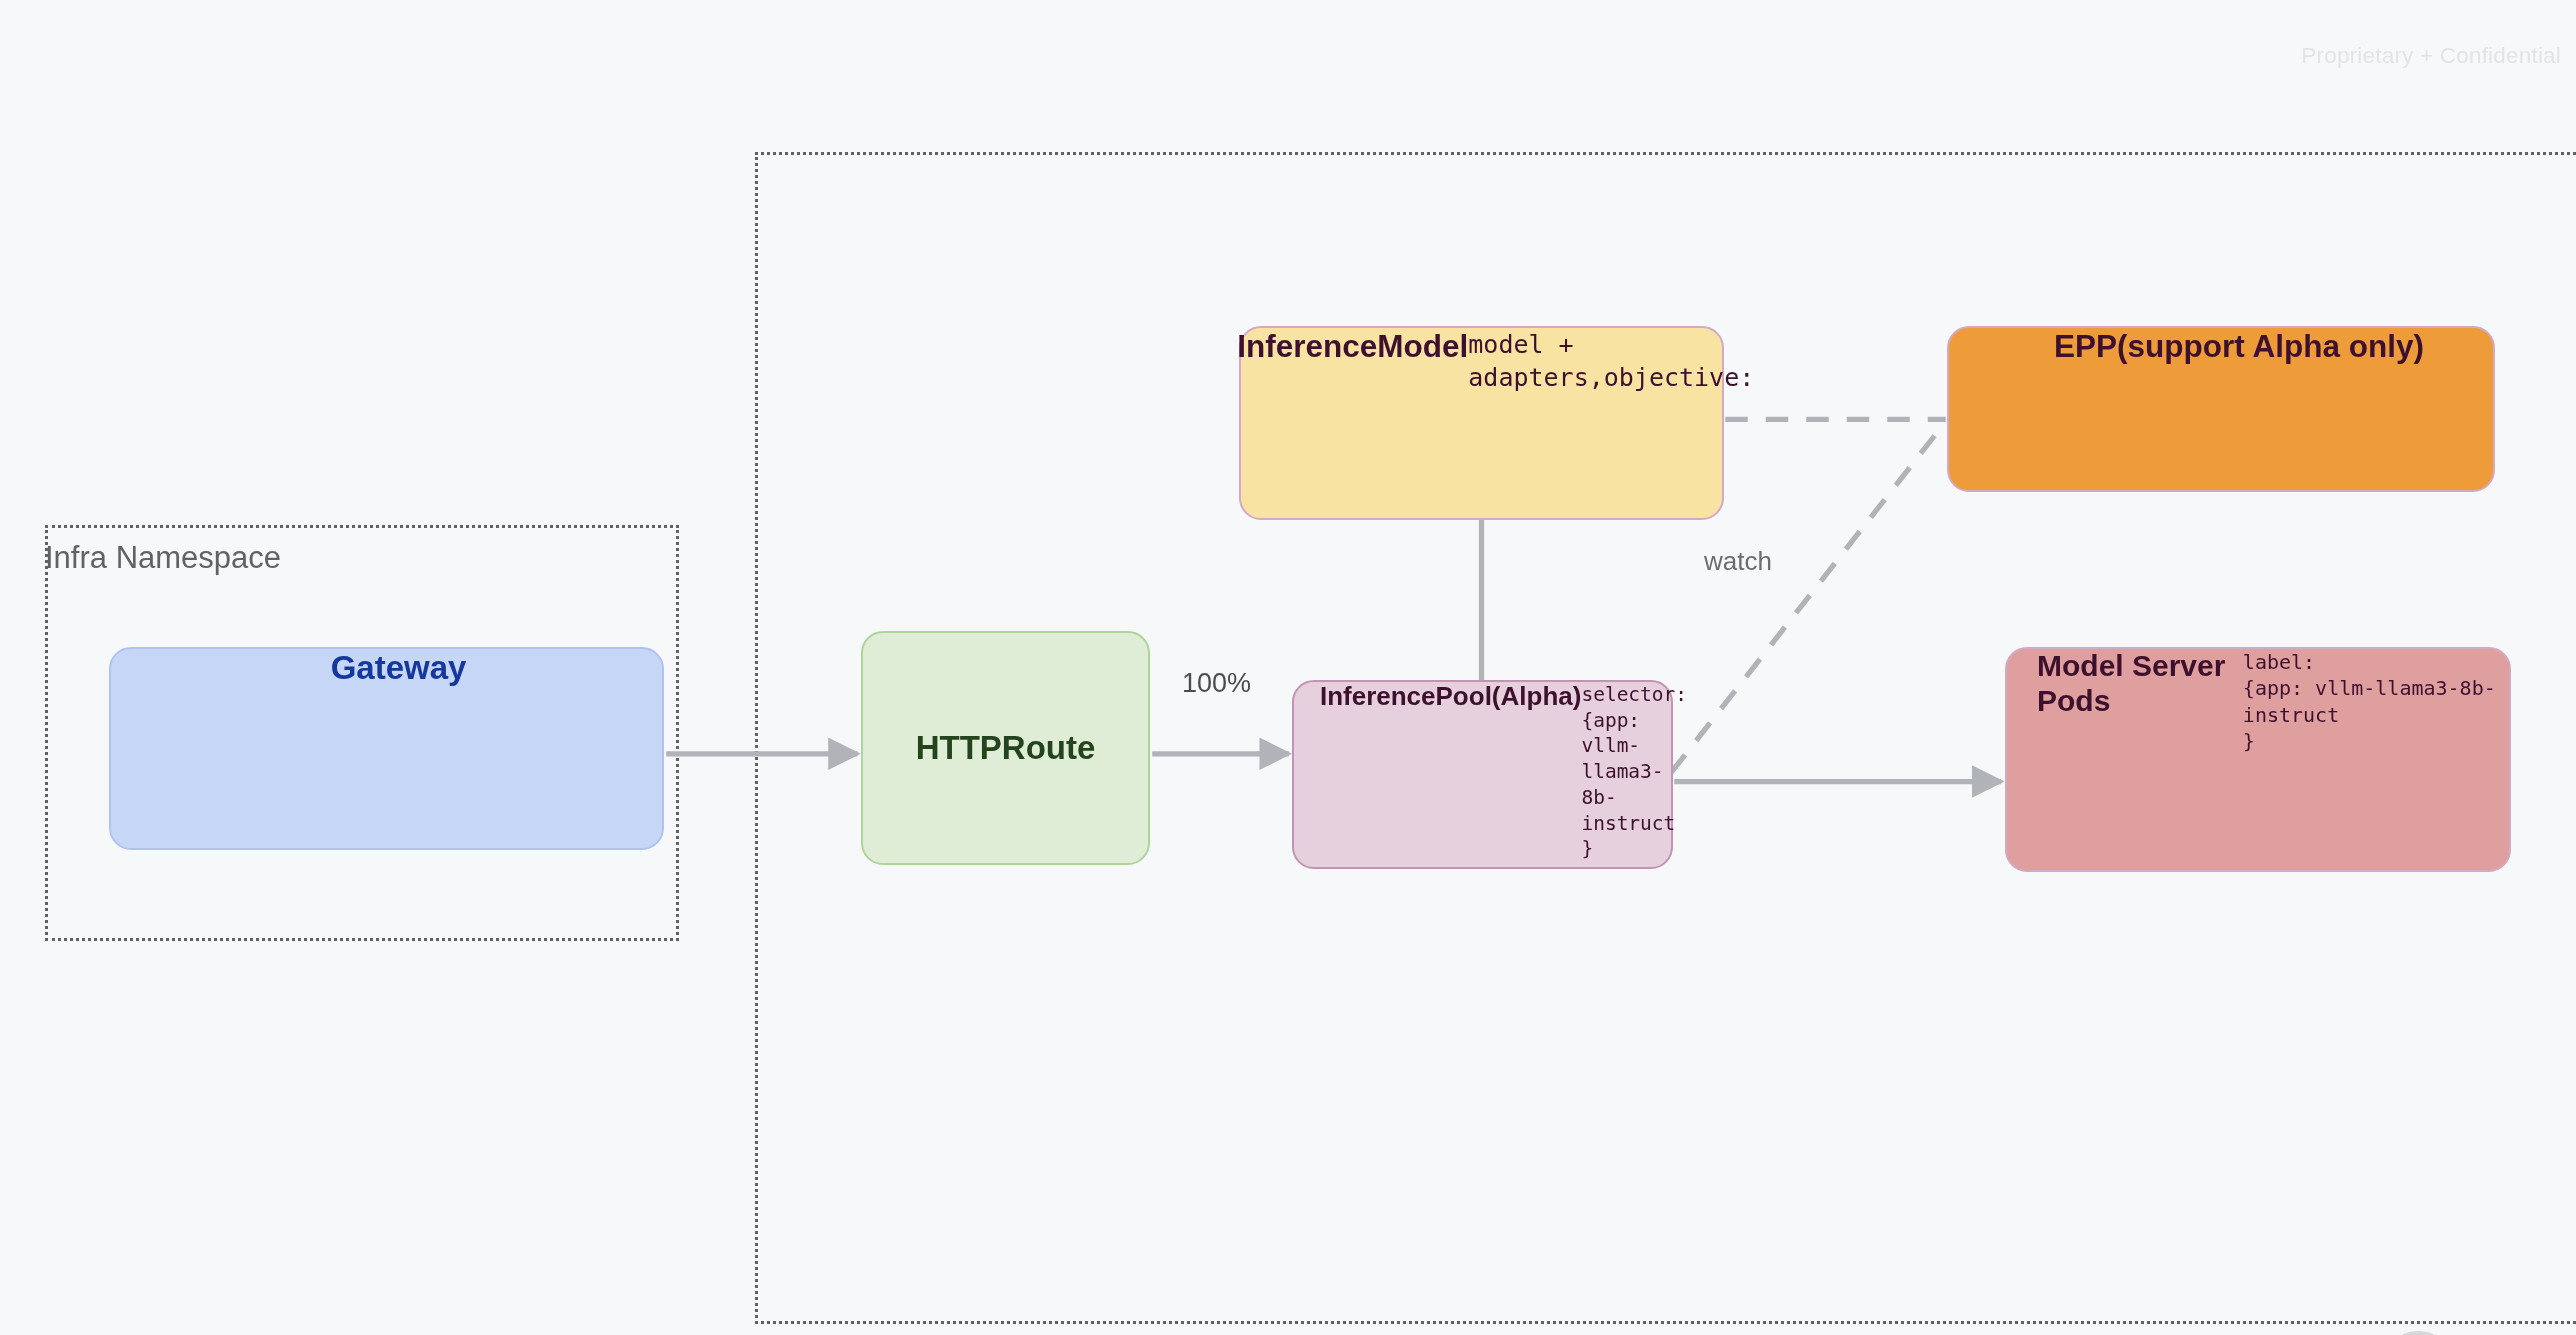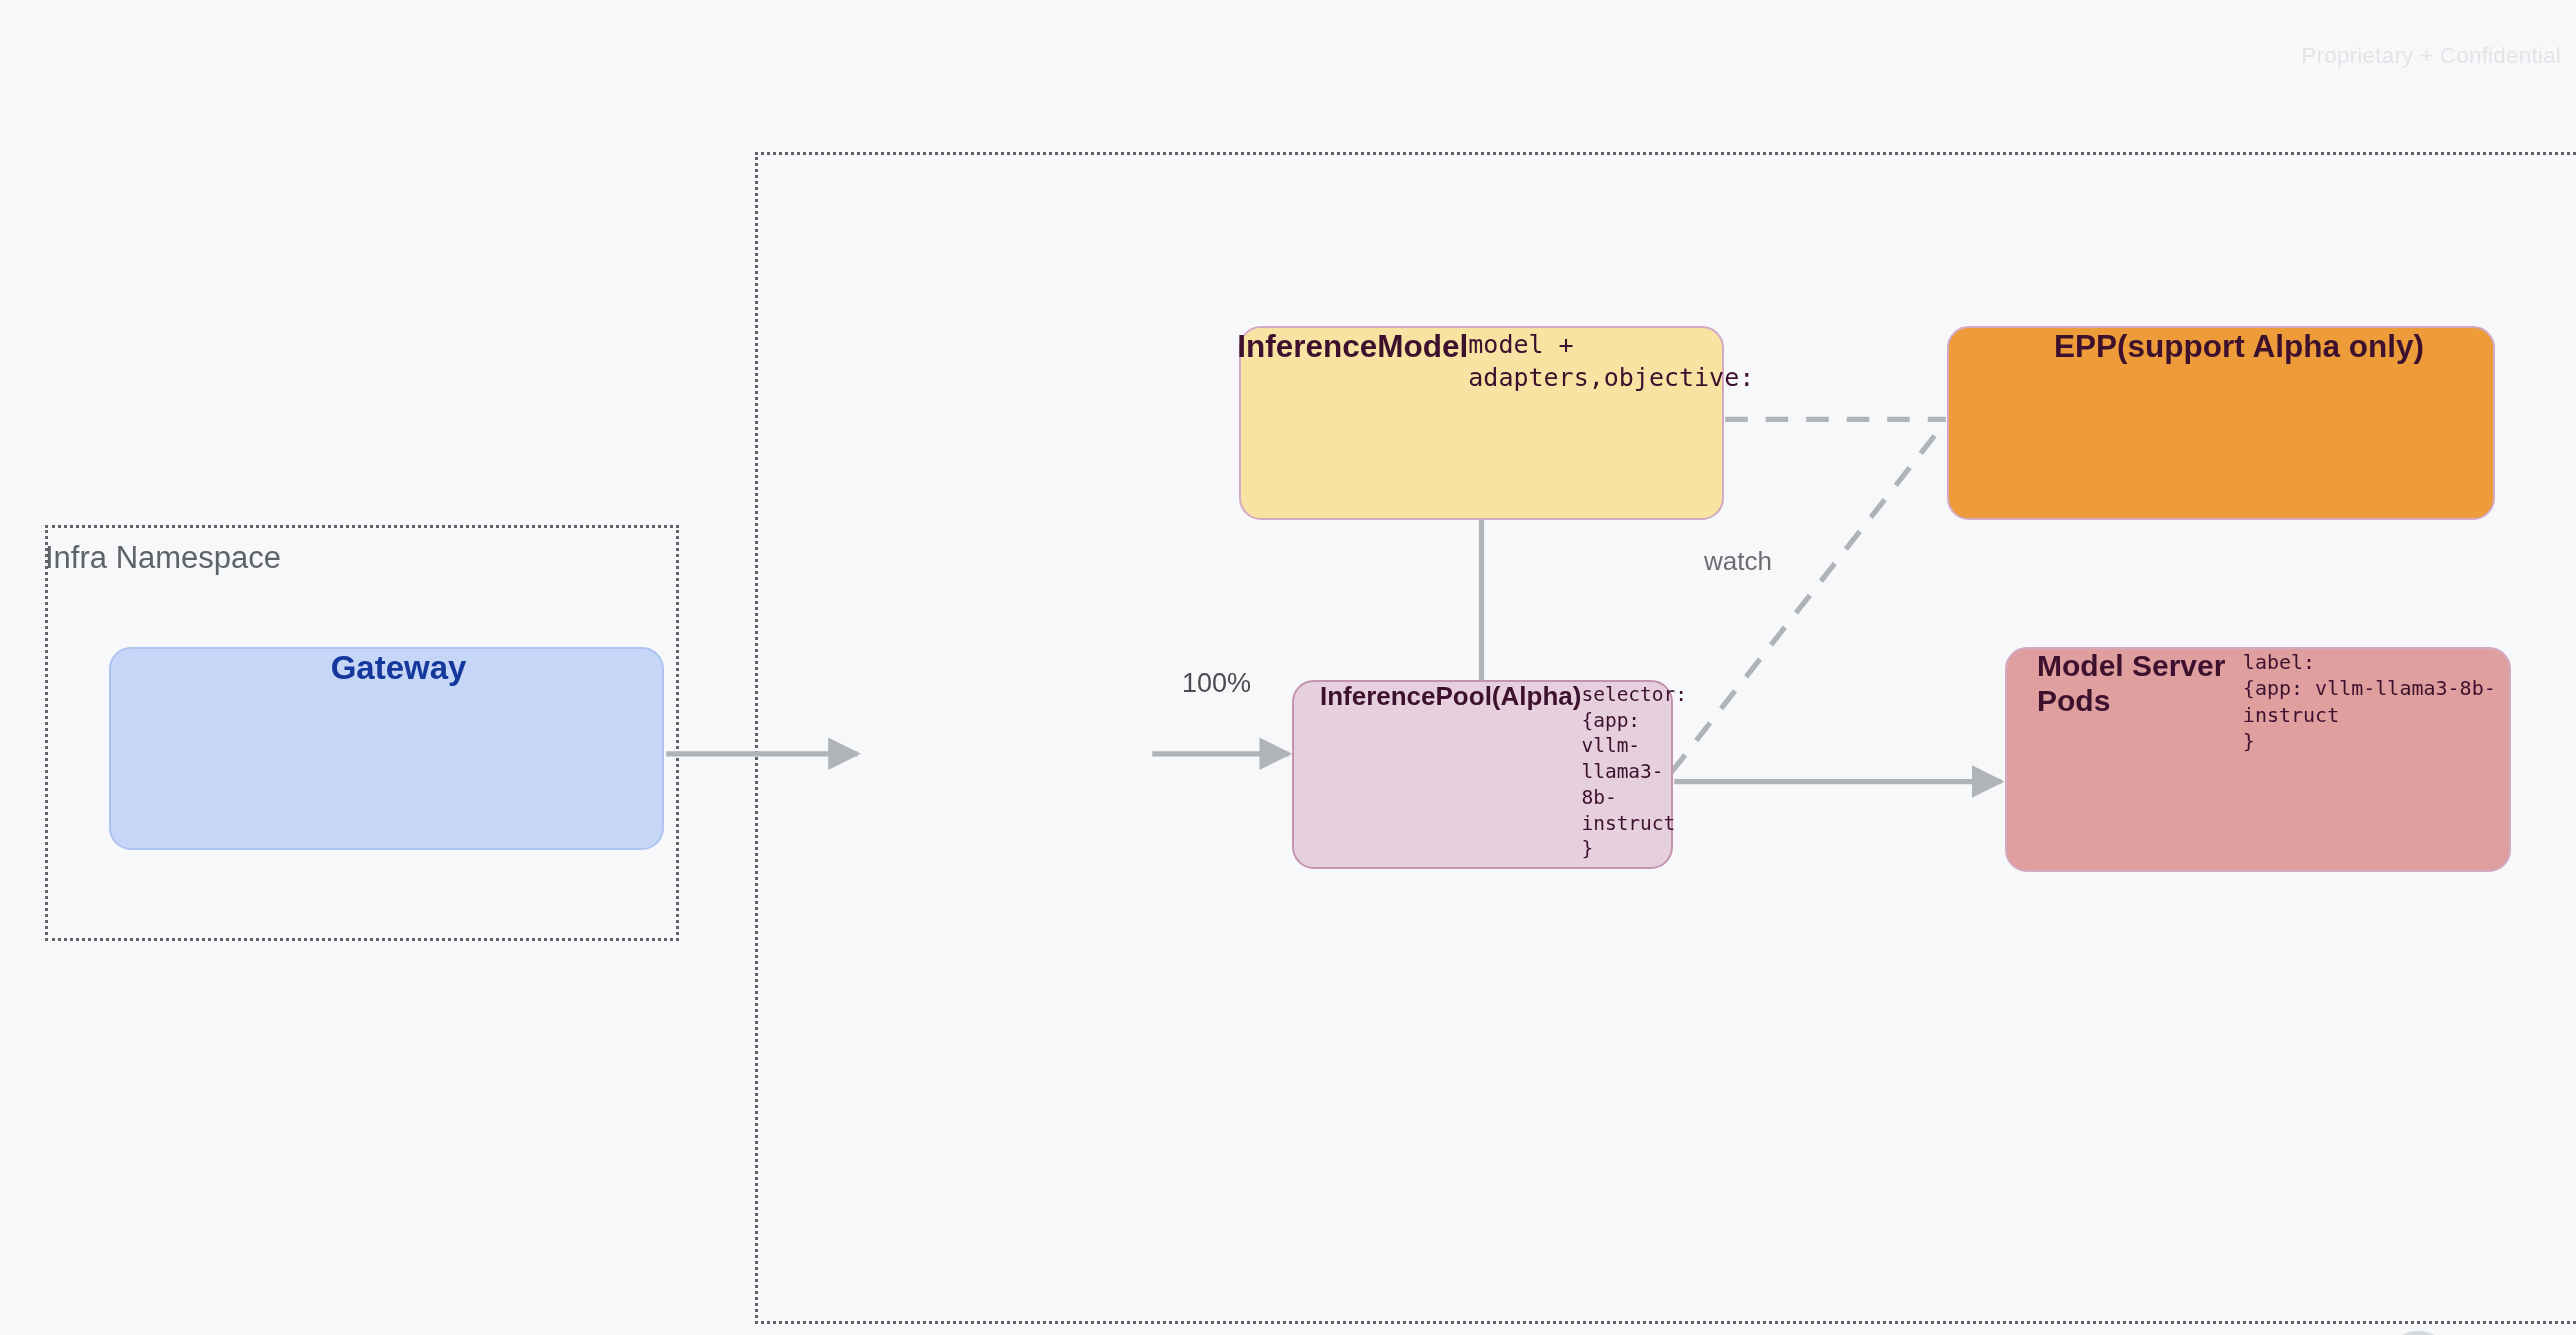--- a/index.html
+++ b/index.html
@@ -158,21 +158,21 @@
   .node-inferencepool .sub {
     font-size: 19.5px;
     color: #3d112e;
   }
 
   
   .node-epp {
     left: 1947px;
     top: 326px;
     width: 548px;
-    height: 194px;
+    height: 166px;
     background: #ed9c39;
     border: 2.3px solid #d3a9c4;
     padding-left: 36px;
   }
   .node-epp .title {
     font-size: 31.5px;
     color: #3d112e;
   }
 
   
@@ -255,20 +255,23 @@
     <line x1="2228" y1="1030" x2="2594" y2="562" stroke="#b0b3b8" stroke-width="7" stroke-dasharray="30 24"></line>
   </svg>
 
   <div class="edge-label label-100">100%</div>
   <div class="edge-label label-watch">watch</div>
 
   <div class="node node-gateway">
     <div class="title">Gateway</div>
   </div>
 
+  <div class="node node-httproute">
+    <div class="title">HTTPRoute</div>
+  </div>
 
   <div class="node node-inferencemodel">
     <div class="title">InferenceModel</div>
     <div class="sub">model +
 adapters,objective:</div>
   </div>
 
   <div class="node node-inferencepool">
     <div class="title">InferencePool(Alpha)</div>
     <div class="sub">selector:

